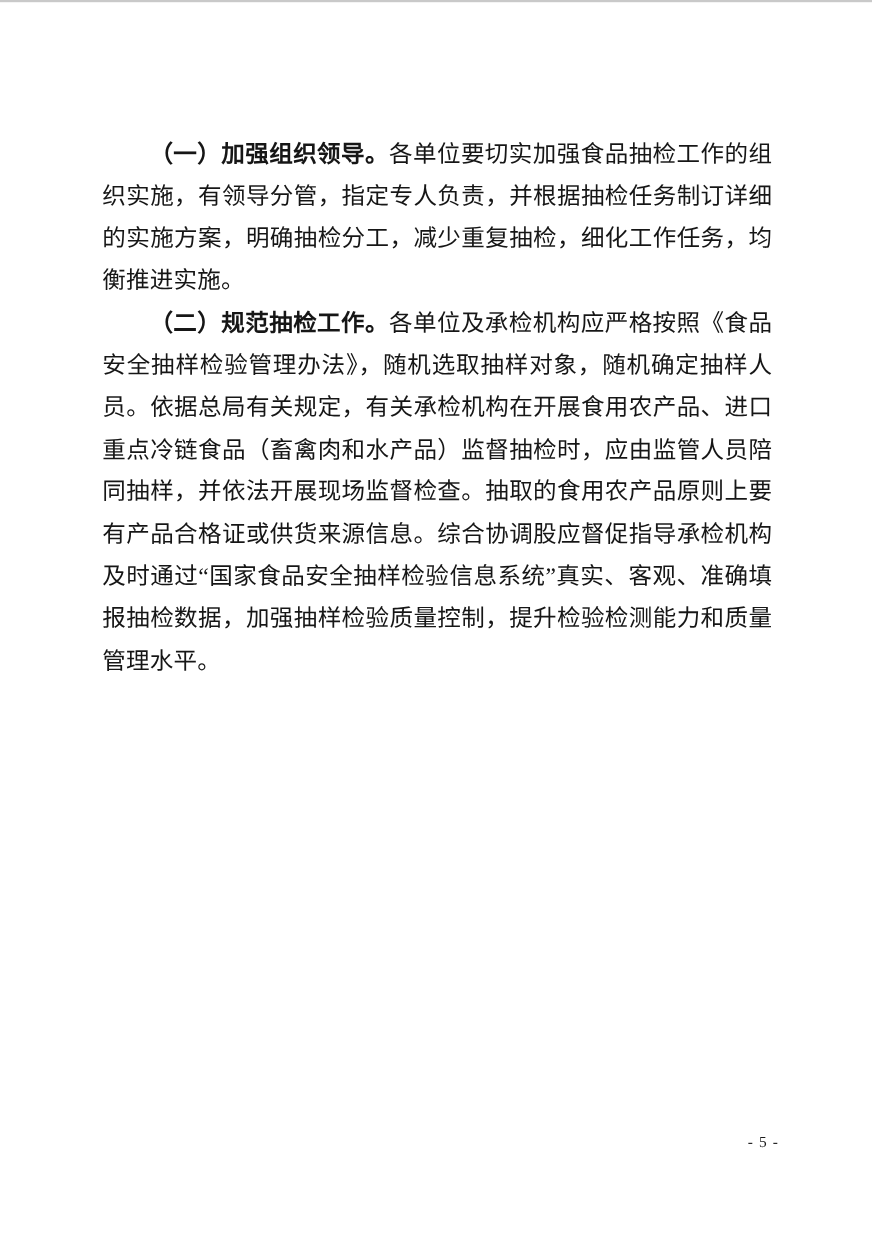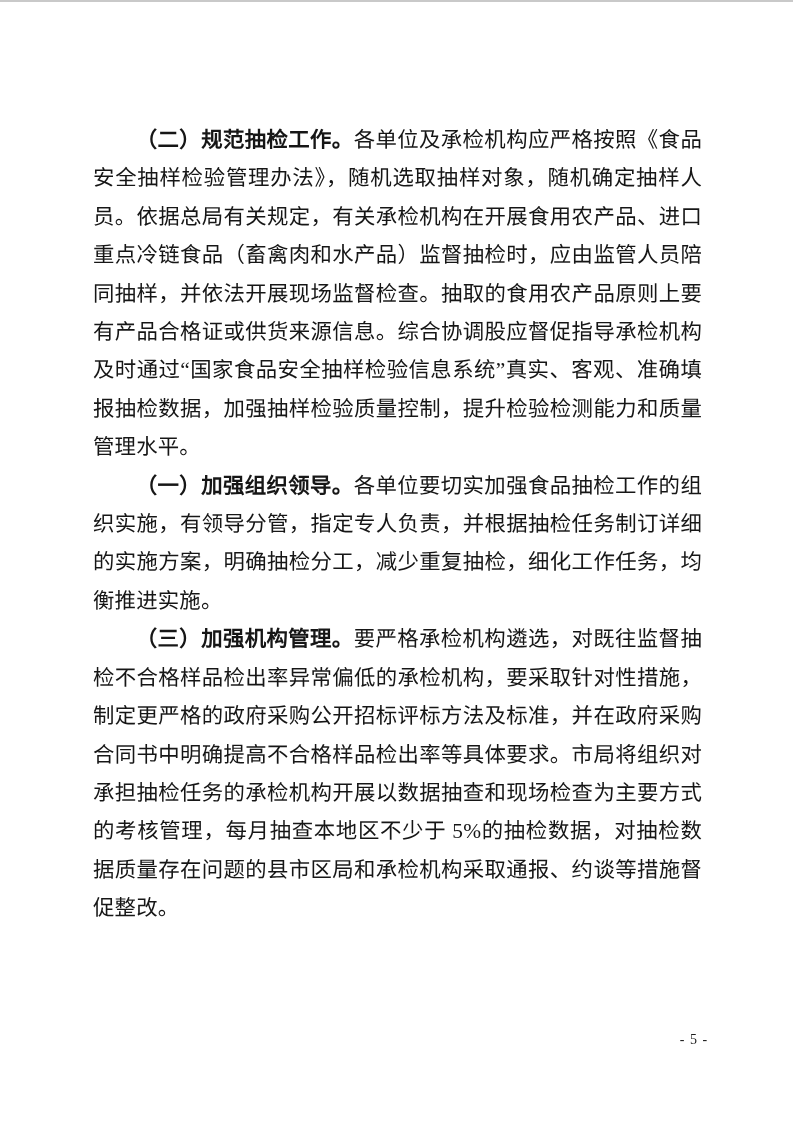--- a/index.html
+++ b/index.html
@@ -58,22 +58,21 @@
     font-family: "Liberation Serif", "DejaVu Serif", serif;
   }
 </style>
 </head>
 <body>
 
 <div class="page">
   <div class="scan-edge"></div>
 
   <main class="content">
+    <p class="para"><span class="para-heading">（一）加强组织领导。</span><span>各单位要切实加强食品抽检工作的组织实施，有领导分管，指定专人负责，并根据抽检任务制订详细的实施方案，明确抽检分工，减少重复抽检，细化工作任务，均衡推进实施。</span></p>
+
     <p class="para"><span class="para-heading">（二）规范抽检工作。</span><span>各单位及承检机构应严格按照《食品安全抽样检验管理办法》，随机选取抽样对象，随机确定抽样人员。依据总局有关规定，有关承检机构在开展食用农产品、进口重点冷链食品（畜禽肉和水产品）监督抽检时，应由监管人员陪同抽样，并依法开展现场监督检查。抽取的食用农产品原则上要有产品合格证或供货来源信息。综合协调股应督促指导承检机构及时通过“国家食品安全抽样检验信息系统”真实、客观、准确填报抽检数据，加强抽样检验质量控制，提升检验检测能力和质量管理水平。</span></p>
 
-    <p class="para"><span class="para-heading">（一）加强组织领导。</span><span>各单位要切实加强食品抽检工作的组织实施，有领导分管，指定专人负责，并根据抽检任务制订详细的实施方案，明确抽检分工，减少重复抽检，细化工作任务，均衡推进实施。</span></p>
-
-    <p class="para"><span class="para-heading">（三）加强机构管理。</span><span>要严格承检机构遴选，对既往监督抽检不合格样品检出率异常偏低的承检机构，要采取针对性措施，制定更严格的政府采购公开招标评标方法及标准，并在政府采购合同书中明确提高不合格样品检出率等具体要求。市局将组织对承担抽检任务的承检机构开展以数据抽查和现场检查为主要方式的考核管理，每月抽查本地区不少于 5%的抽检数据，对抽检数据质量存在问题的县市区局和承检机构采取通报、约谈等措施督促整改。</span></p>
 
   </main>
 
   <div class="page-number">- 5 -</div>
 </div>
 
 </body></html>

